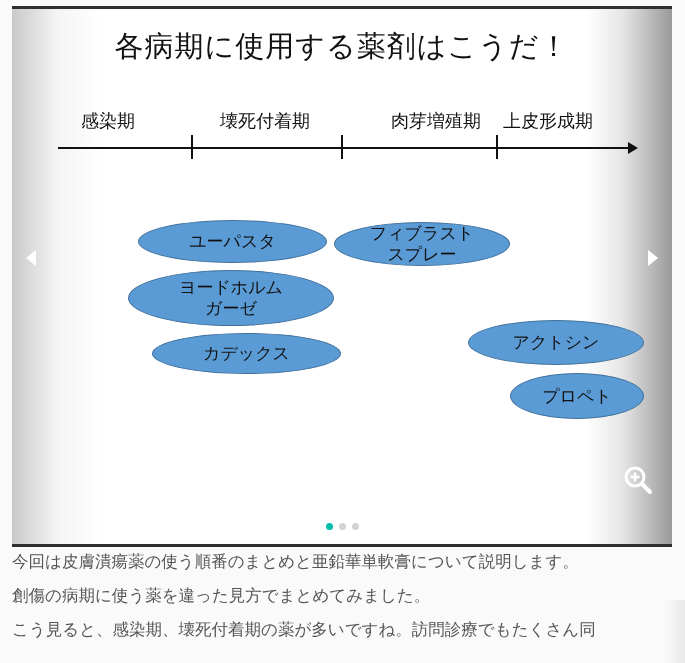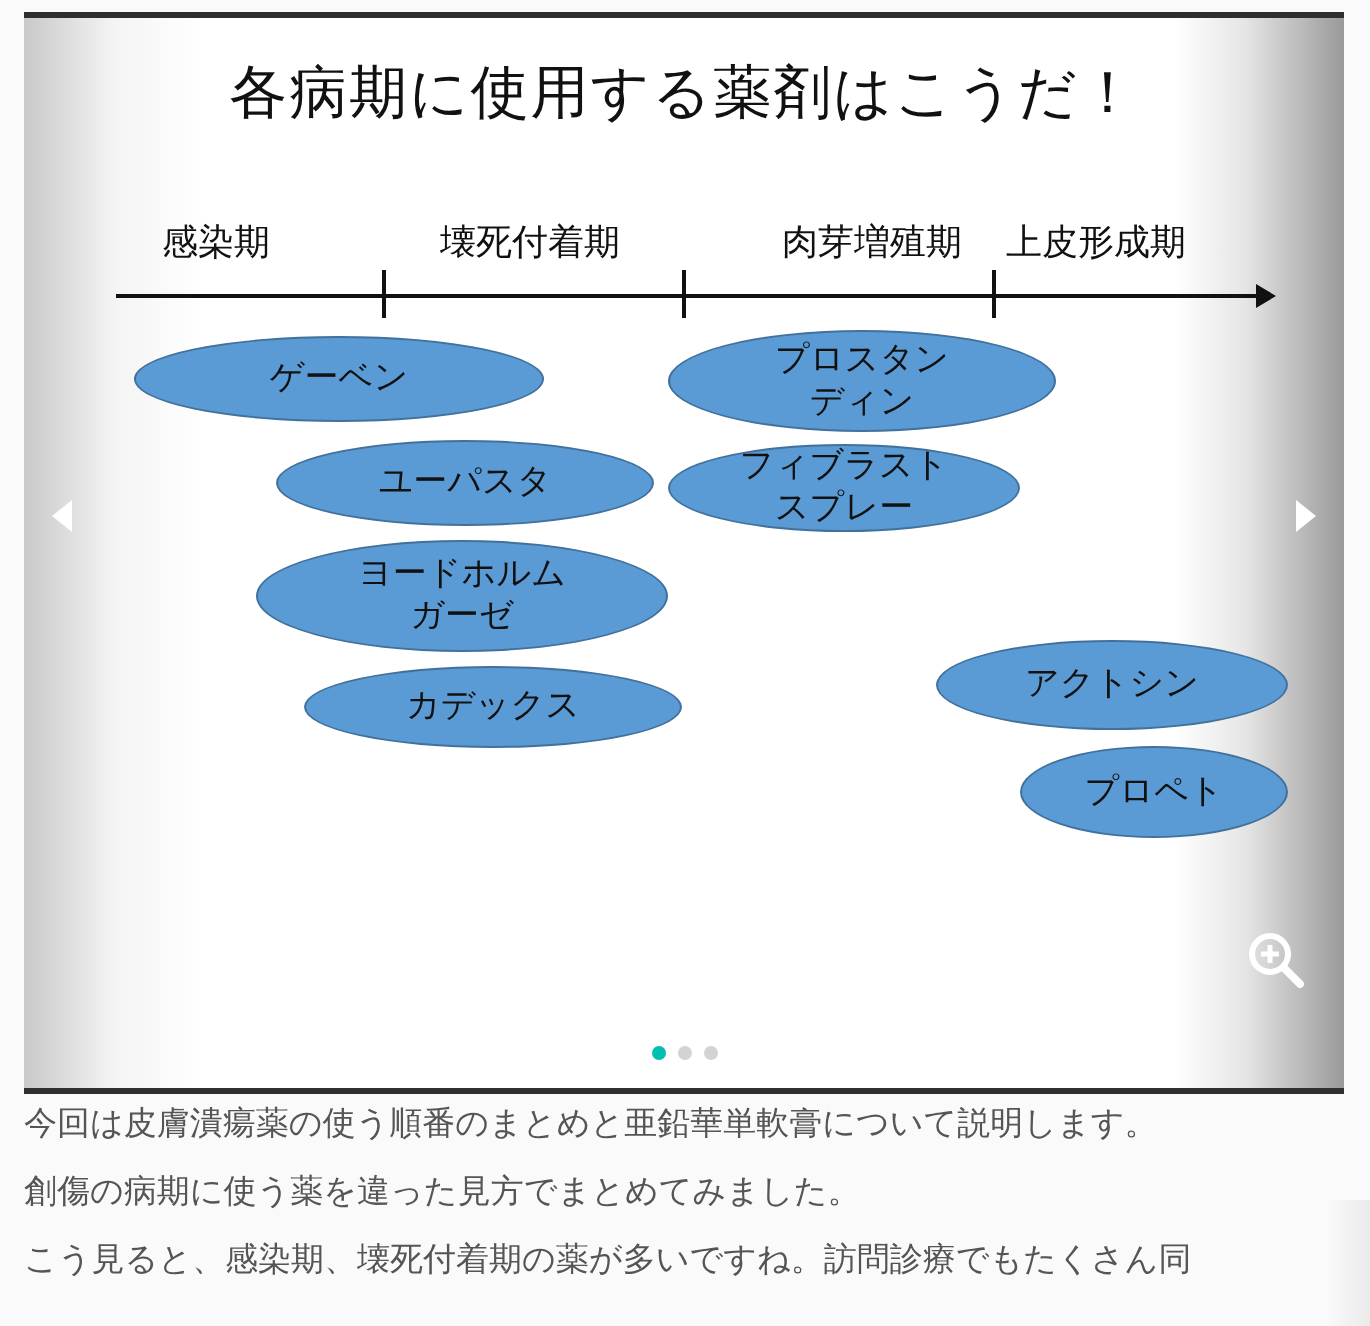--- a/index.html
+++ b/index.html
@@ -85,28 +85,25 @@
   <div class="phase" style="left:253px;">壊死付着期</div>
   <div class="phase" style="left:424px;">肉芽増殖期</div>
   <div class="phase" style="left:536px;">上皮形成期</div>
 
   <div class="axis"></div>
   <div class="axis-arrow"></div>
   <div class="tick" style="left:179px;"></div>
   <div class="tick" style="left:329px;"></div>
   <div class="tick" style="left:484px;"></div>
 
-  <div class="ellipse" style="left:55px;top:159px;width:205px;height:43px;">ゲーベン</div>
   <div class="ellipse" style="left:126px;top:211px;width:189px;height:43px;">ユーパスタ</div>
   <div class="ellipse" style="left:116px;top:261px;width:206px;height:56px;">ヨードホルム
 ガーゼ</div>
   <div class="ellipse" style="left:140px;top:324px;width:189px;height:41px;">カデックス</div>
 
-  <div class="ellipse" style="left:322px;top:156px;width:194px;height:51px;">プロスタン
-ディン</div>
   <div class="ellipse" style="left:322px;top:213px;width:176px;height:44px;">フィブラスト
 スプレー</div>
   <div class="ellipse" style="left:456px;top:311px;width:176px;height:45px;">アクトシン</div>
   <div class="ellipse" style="left:498px;top:364px;width:134px;height:46px;">プロペト</div>
 
   <div class="nav-arrow nav-prev"></div>
   <div class="nav-arrow nav-next"></div>
 
   <div class="zoom-btn">
     <svg width="32" height="32" viewBox="0 0 32 32">

